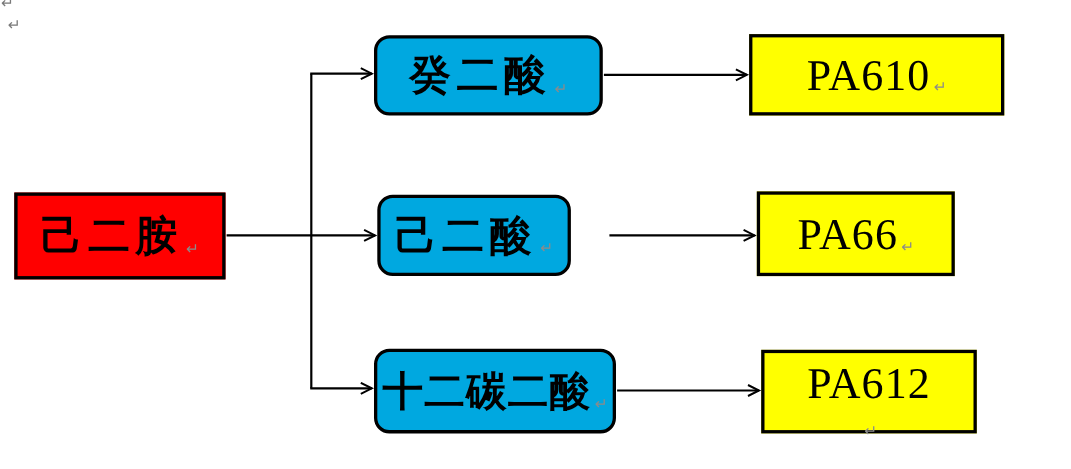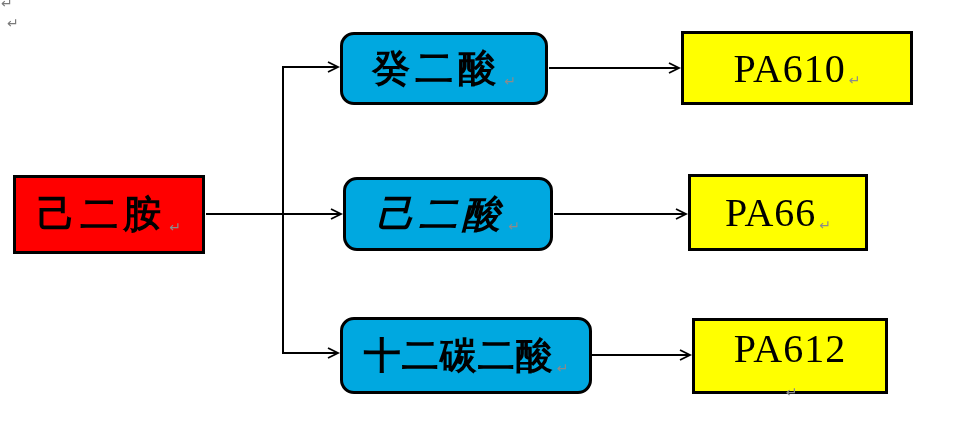--- a/index.html
+++ b/index.html
@@ -53,22 +53,22 @@
   }
   .page-mark {
     position: absolute;
     font-family: "DejaVu Sans", sans-serif;
     font-size: 14px;
     color: #7a7a7a;
   }
   
   #node-diamine       { left: 13px;  top: 175px; width: 192px; height: 79px; }
   #node-sebacic       { left: 340px; top: 32px;  width: 208px; height: 73px; }
-  #node-adipic        { left: 343px; top: 177px; width: 210px; height: 74px; font-style: italic; }
-  #node-dodecanedioic { left: 340px; top: 317px; width: 252px; height: 77px; }
+  #node-adipic        { left: 343px; top: 177px; width: 176px; height: 74px; }
+  #node-dodecanedioic { left: 340px; top: 317px; width: 220px; height: 77px; }
   #node-pa610         { left: 681px; top: 31px;  width: 232px; height: 74px; }
   #node-pa66          { left: 688px; top: 174px; width: 180px; height: 77px; }
   #node-pa612         { left: 692px; top: 318px; width: 196px; height: 76px; flex-direction: column; }
 </style>
 </head>
 <body>
 
 <div id="canvas">
 
   <span class="page-mark" style="left:1px; top:-5px;">↵</span>

